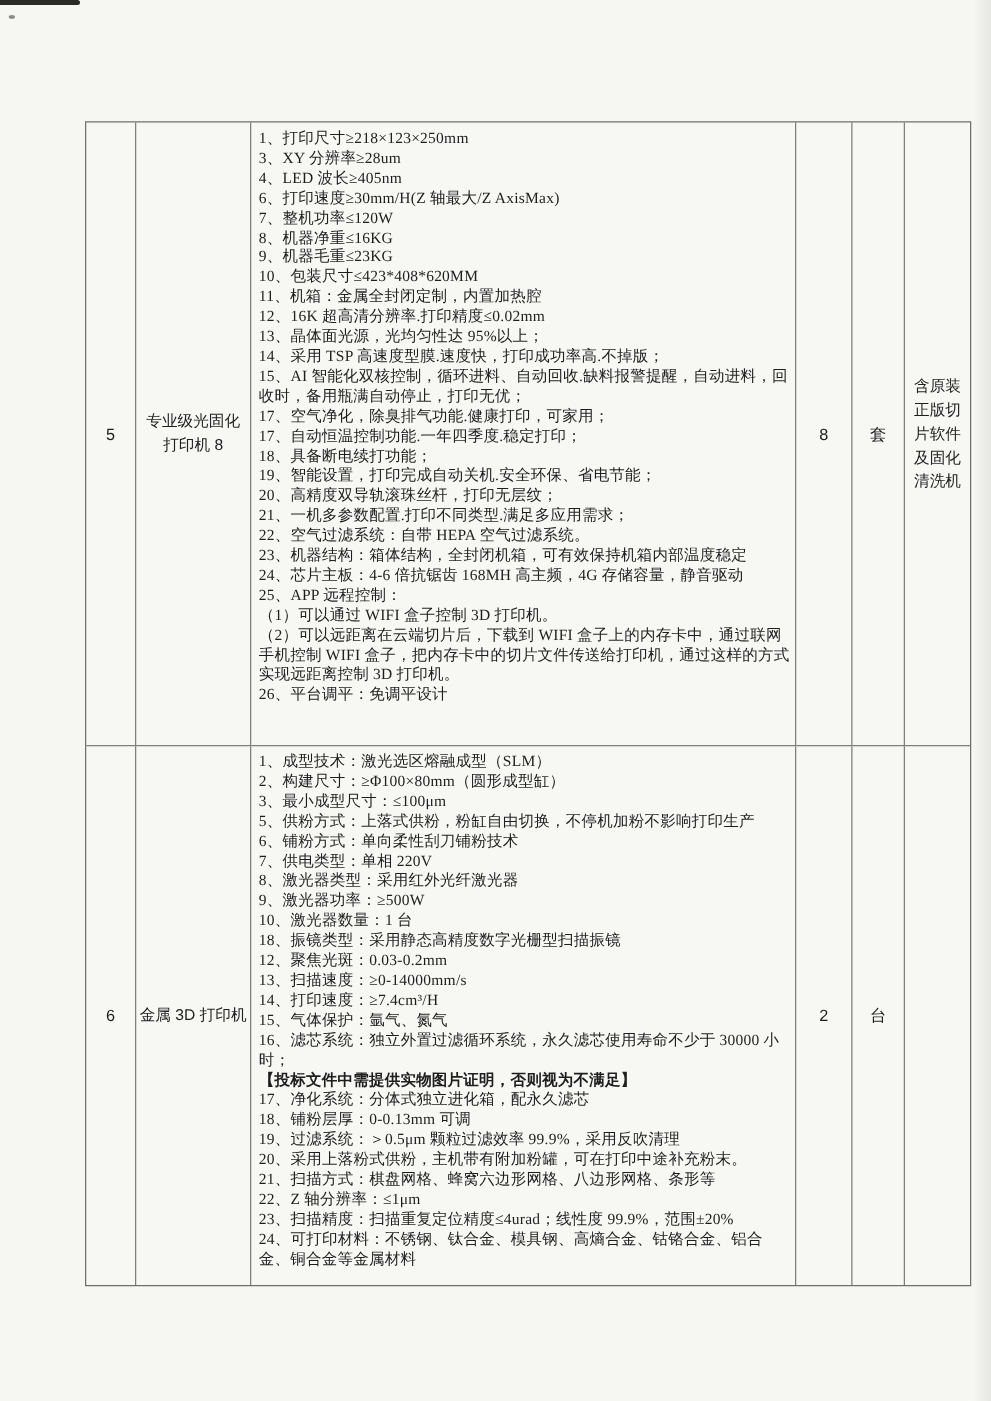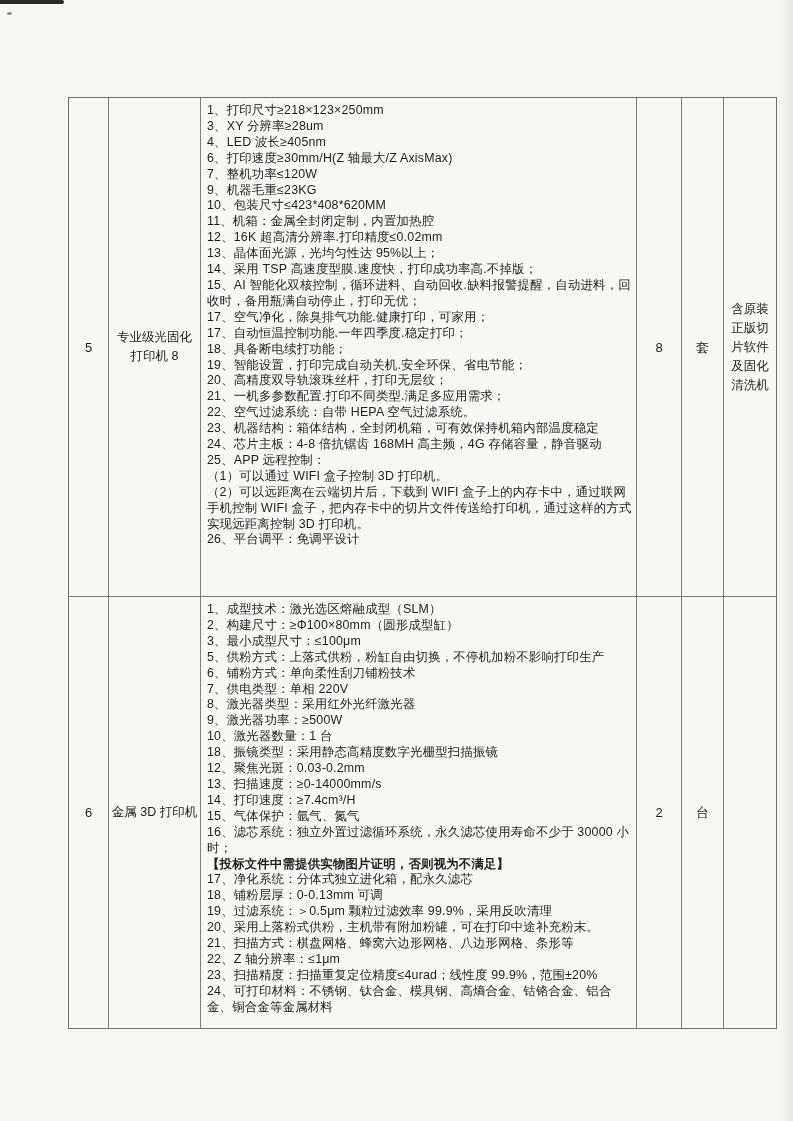--- a/index.html
+++ b/index.html
@@ -46,20 +46,21 @@
     text-align: center;
     font-size: 13px; line-height: 19px;
   }
   .c-name { font-size: 12.5px; padding: 0 2px; }
   .c-remark { font-size: 12.5px; padding: 0 4px; line-height: 19px; }
   .c-spec {
     padding: 5px 3px 0 6px;
     font-size: 12.4px;
     line-height: 15.9px;
     letter-spacing: 0.2px;
+    font-family: Liberation Serif, serif;
   }
   .spec-line { white-space: normal; word-break: break-all; }
   .spec-line.bold { font-weight: 700; }
 </style>
 </head>
 <body>
 
 <div class="scan-shadow-right"></div>
 <div class="scan-artifact-bar"></div>
 <div class="scan-artifact-dot"></div>
@@ -72,36 +73,37 @@
     </div>
     <div class="cell c-center c-name">
       <span>专业级光固化打印机 8</span>
     </div>
     <div class="cell c-spec">
         <div class="spec-line">1、打印尺寸≥218×123×250mm</div>
         <div class="spec-line">3、XY 分辨率≥28um</div>
         <div class="spec-line">4、LED 波长≥405nm</div>
         <div class="spec-line">6、打印速度≥30mm/H(Z 轴最大/Z AxisMax)</div>
         <div class="spec-line">7、整机功率≤120W</div>
+        <div class="spec-line">8、机器净重≤16KG</div>
         <div class="spec-line">9、机器毛重≤23KG</div>
         <div class="spec-line">10、包装尺寸≤423*408*620MM</div>
         <div class="spec-line">11、机箱：金属全封闭定制，内置加热腔</div>
         <div class="spec-line">12、16K 超高清分辨率.打印精度≤0.02mm</div>
         <div class="spec-line">13、晶体面光源，光均匀性达 95%以上；</div>
         <div class="spec-line">14、采用 TSP 高速度型膜.速度快，打印成功率高.不掉版；</div>
         <div class="spec-line">15、AI 智能化双核控制，循环进料、自动回收.缺料报警提醒，自动进料，回收时，备用瓶满自动停止，打印无优；</div>
         <div class="spec-line">17、空气净化，除臭排气功能.健康打印，可家用；</div>
         <div class="spec-line">17、自动恒温控制功能.一年四季度.稳定打印；</div>
         <div class="spec-line">18、具备断电续打功能；</div>
         <div class="spec-line">19、智能设置，打印完成自动关机.安全环保、省电节能；</div>
         <div class="spec-line">20、高精度双导轨滚珠丝杆，打印无层纹；</div>
         <div class="spec-line">21、一机多参数配置.打印不同类型.满足多应用需求；</div>
         <div class="spec-line">22、空气过滤系统：自带 HEPA 空气过滤系统。</div>
         <div class="spec-line">23、机器结构：箱体结构，全封闭机箱，可有效保持机箱内部温度稳定</div>
-        <div class="spec-line">24、芯片主板：4-8 倍抗锯齿 168MH 高主频，4G 存储容量，静音驱动</div>
+        <div class="spec-line">24、芯片主板：4-6 倍抗锯齿 168MH 高主频，4G 存储容量，静音驱动</div>
         <div class="spec-line">25、APP 远程控制：</div>
         <div class="spec-line">（1）可以通过 WIFI 盒子控制 3D 打印机。</div>
         <div class="spec-line">（2）可以远距离在云端切片后，下载到 WIFI 盒子上的内存卡中，通过联网手机控制 WIFI 盒子，把内存卡中的切片文件传送给打印机，通过这样的方式实现远距离控制 3D 打印机。</div>
         <div class="spec-line">26、平台调平：免调平设计</div>
       </div>
     <div class="cell c-center">
       <span>8</span>
     </div>
     <div class="cell c-center">
       <span>套</span>

